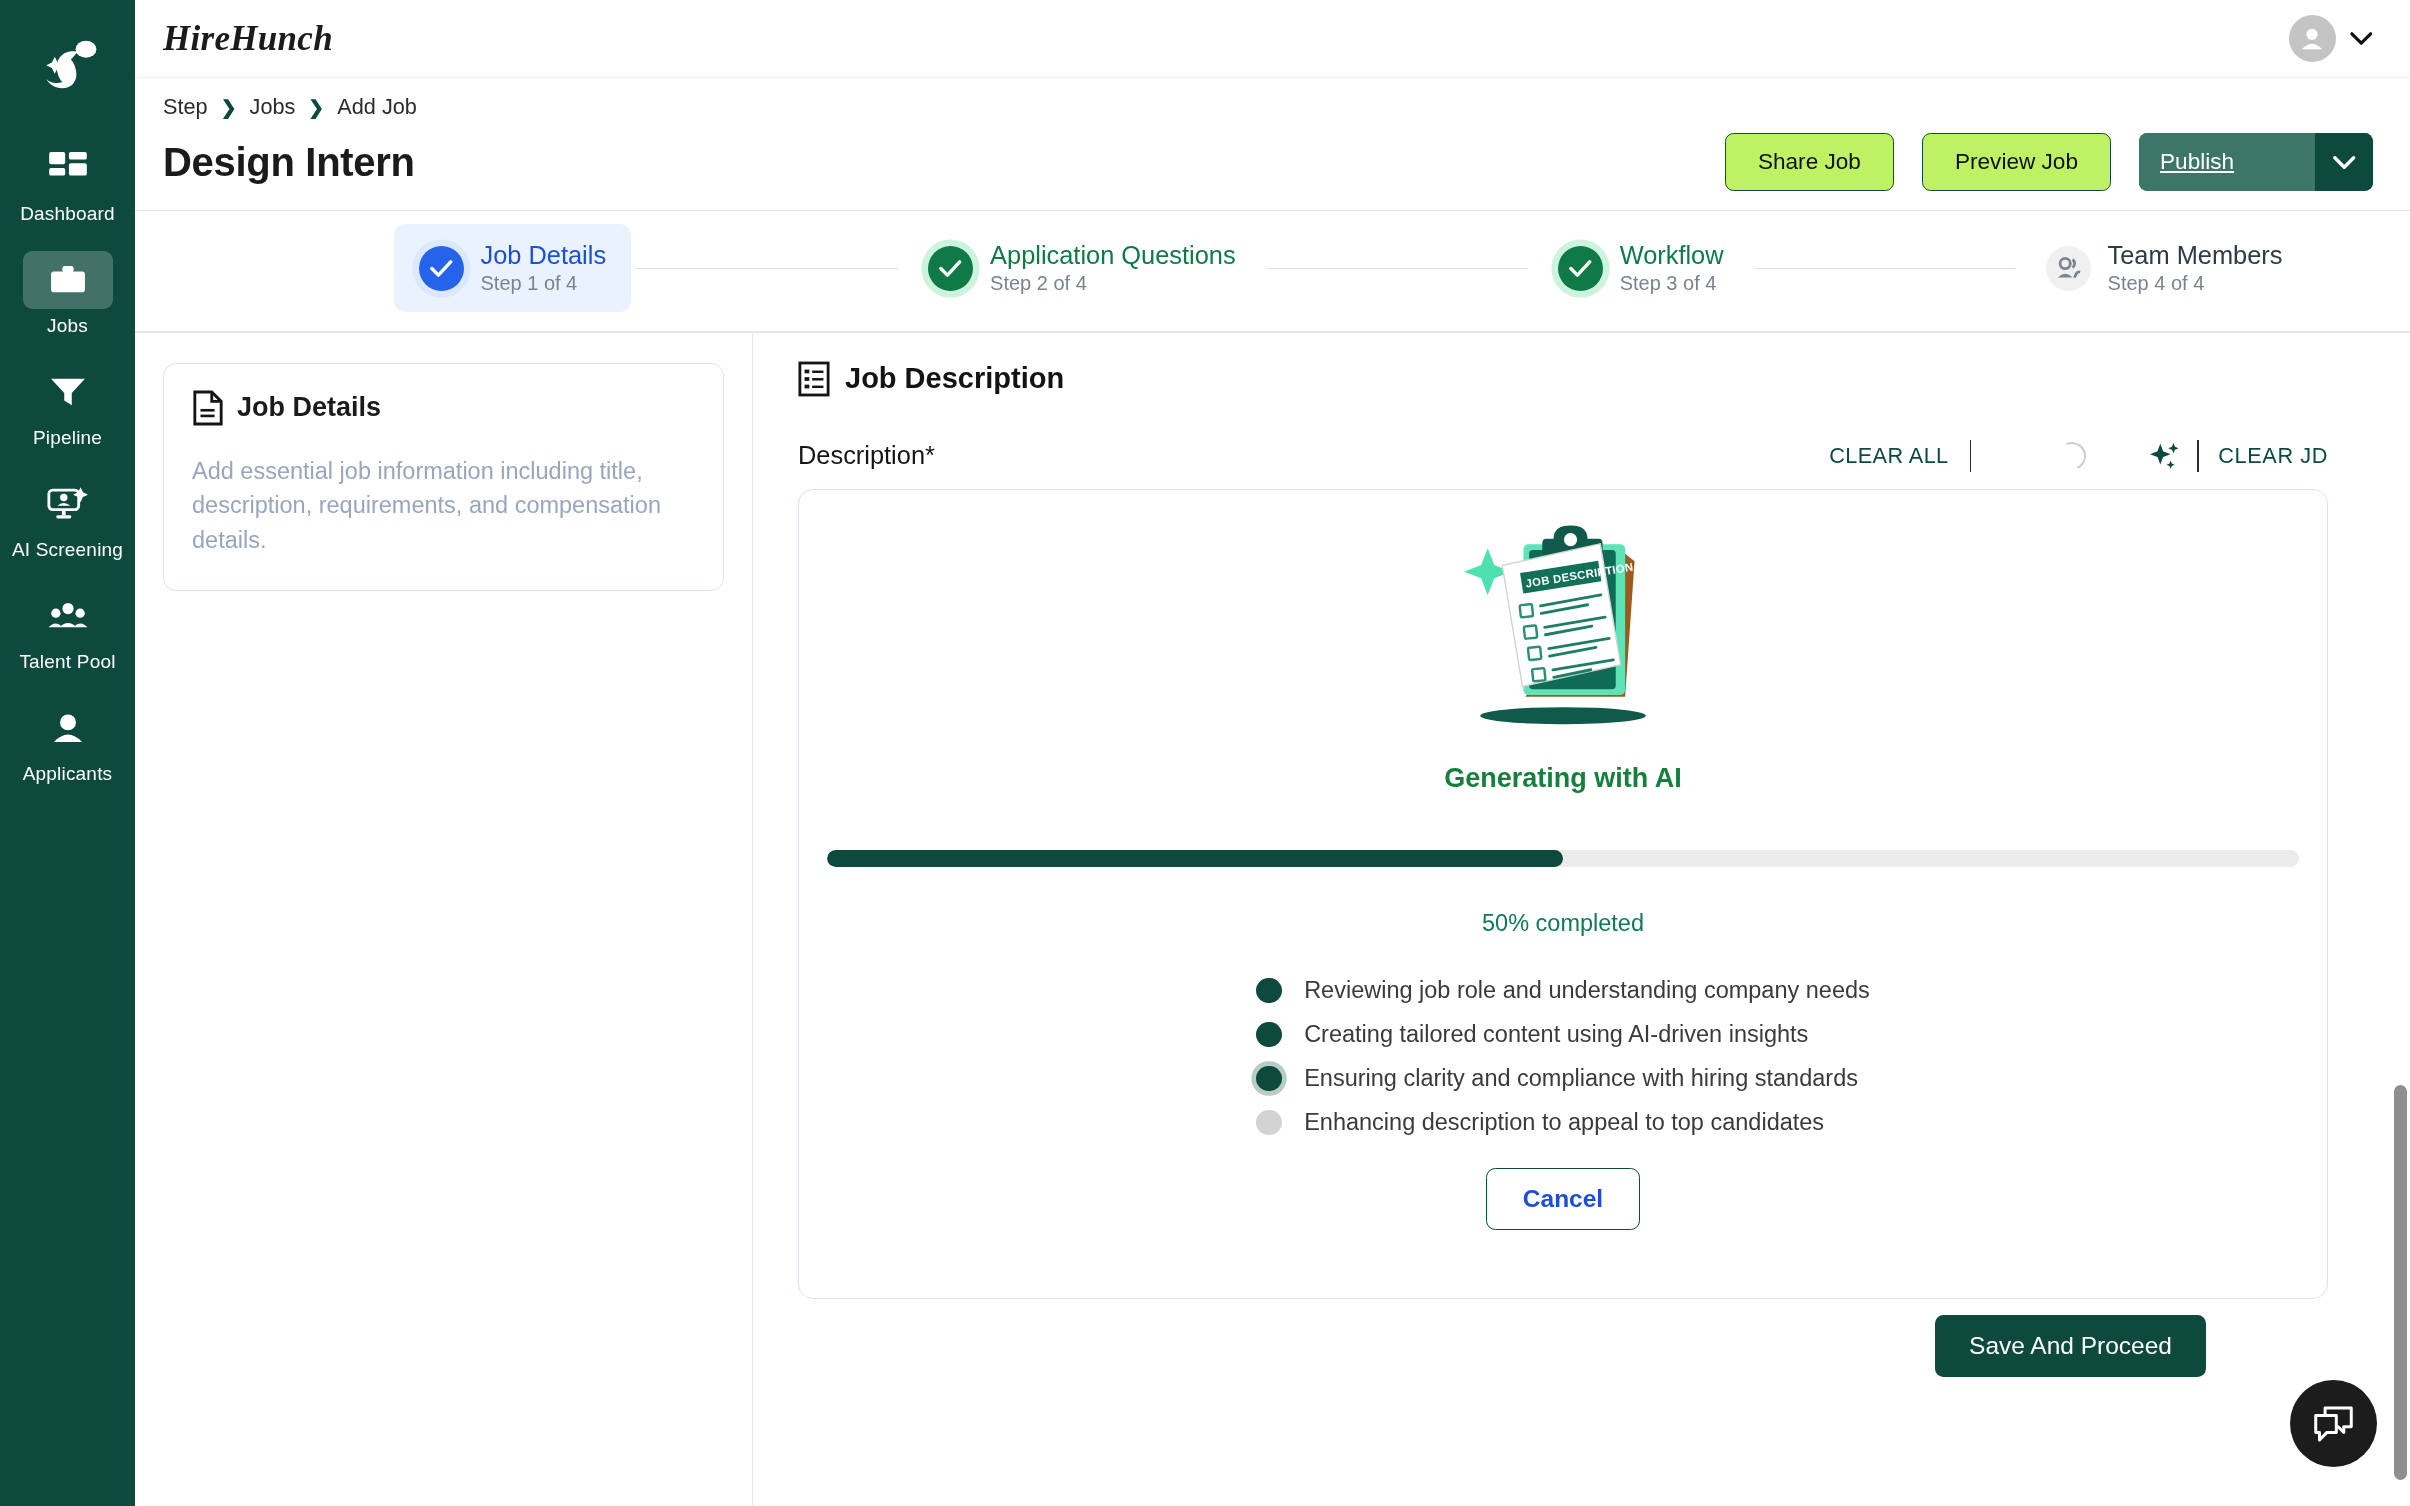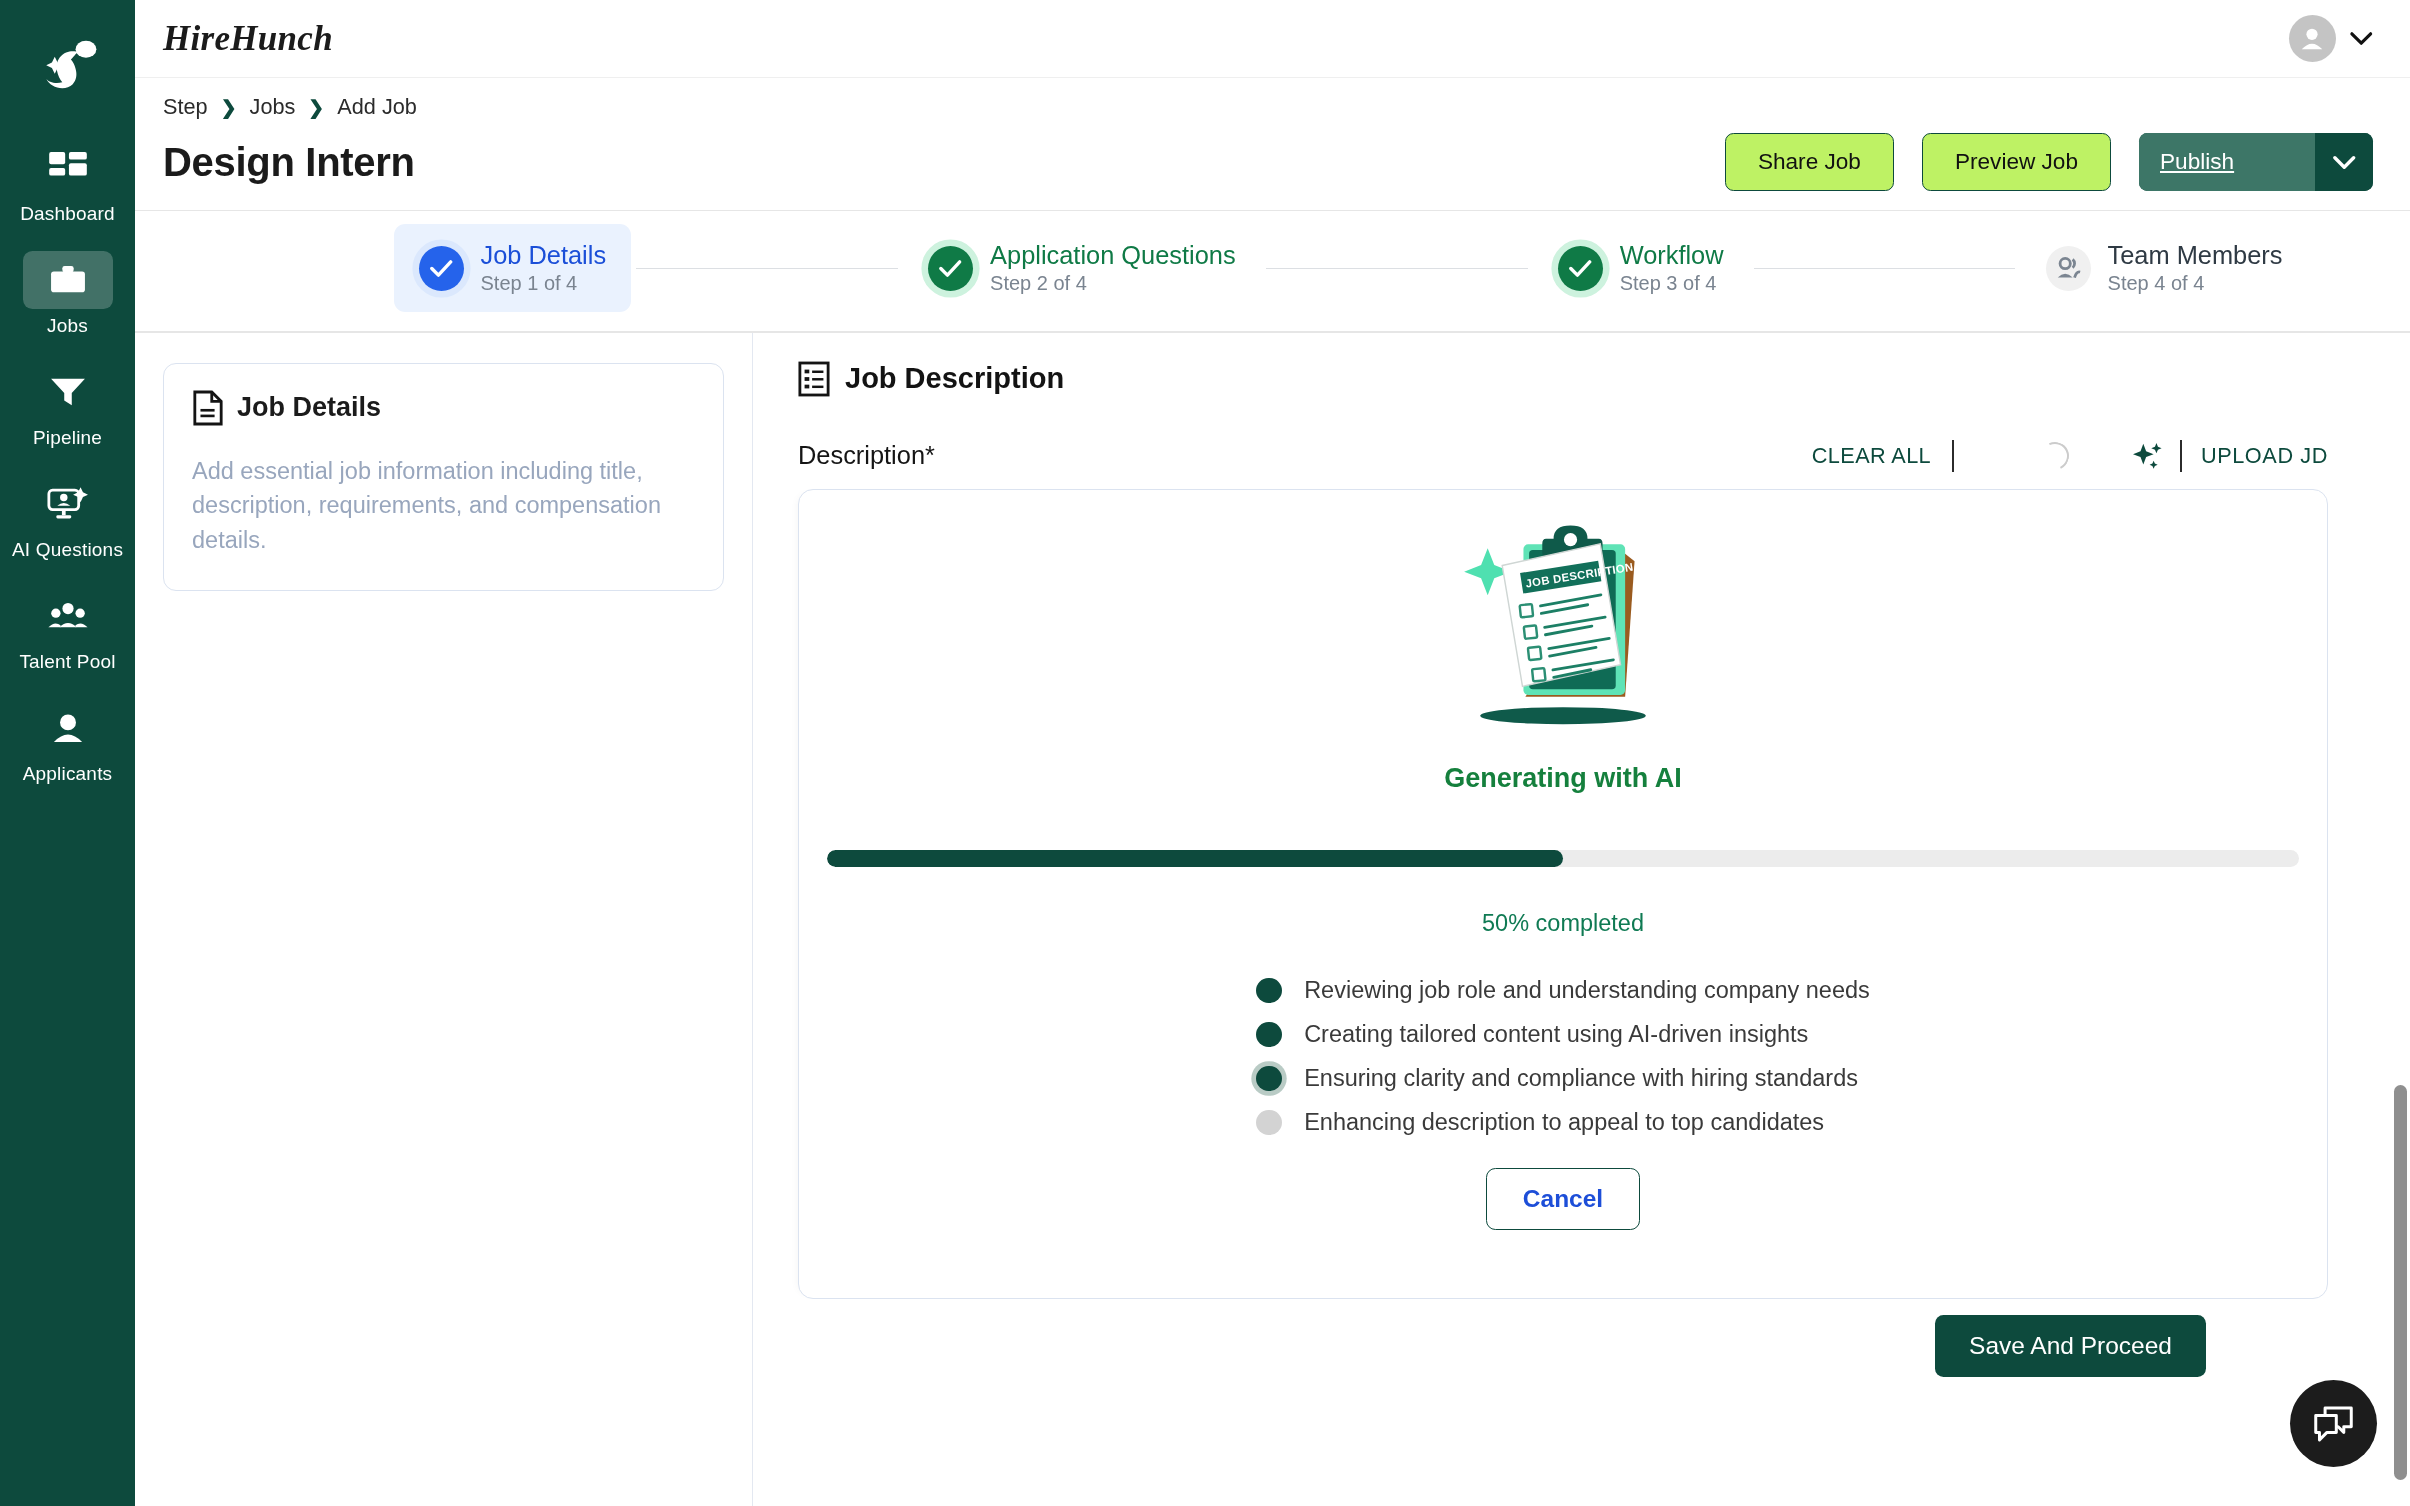--- a/index.html
+++ b/index.html
@@ -268,21 +268,21 @@
         <div class="nav-icon-box">
           <svg width="41" height="34" viewBox="0 0 44 36">
             <rect x="2" y="3" width="32" height="21" rx="4" fill="none" stroke="#fff" stroke-width="3"></rect>
             <circle cx="18" cy="11" r="4" fill="#fff"></circle>
             <path d="M11 20 q7 -6 14 0" fill="#fff"></path>
             <rect x="16" y="24" width="4" height="6" fill="#fff"></rect>
             <rect x="10" y="30" width="16" height="3.5" rx="1.5" fill="#fff"></rect>
             <path d="M36 0 L38.6 5.4 L44 8 L38.6 10.6 L36 16 L33.4 10.6 L28 8 L33.4 5.4 Z" fill="#fff"></path>
           </svg>
         </div>
-        <span class="nav-label">AI Questions</span>
+        <span class="nav-label">AI Screening</span>
       </div>
 
       <div class="nav-item">
         <div class="nav-icon-box">
           <svg width="40" height="28" viewBox="0 0 42 30">
             <circle cx="21" cy="7" r="6" fill="#fff"></circle>
             <circle cx="8" cy="12" r="5" fill="#fff"></circle>
             <circle cx="34" cy="12" r="5" fill="#fff"></circle>
             <path d="M12 27 q9 -9 18 0 Z" fill="#fff"></path>
             <path d="M0 27 q7 -7 13 -2 L13 27 Z" fill="#fff"></path>
@@ -451,21 +451,21 @@
             <div class="tool-sep"></div>
             <div class="spinner"></div>
             <div class="sparkle-btn">
               <svg width="30" height="30" viewBox="0 0 32 32">
                 <path d="M11 3 L14 11 L22 14 L14 17 L11 25 L8 17 L0 14 L8 11 Z" fill="#0d4a3d"></path>
                 <path d="M25 2 L26.6 6 L30.5 7.6 L26.6 9.2 L25 13 L23.4 9.2 L19.5 7.6 L23.4 6 Z" fill="#0d4a3d"></path>
                 <path d="M22 21 L23.3 24 L26.3 25.3 L23.3 26.6 L22 29.6 L20.7 26.6 L17.7 25.3 L20.7 24 Z" fill="#0d4a3d"></path>
               </svg>
             </div>
             <div class="tool-sep"></div>
-            <div class="upload-jd">UPLOAD JD</div>
+            <div class="upload-jd">CLEAR JD</div>
           </div>
         </div>
 
         <div class="gen-panel">
           <div class="illus">
             <svg width="226" height="209" viewBox="0 0 240 222">
 
               <path d="M40 32 L47 50 L65 57 L47 64 L40 82 L33 64 L15 57 L33 50 Z" fill="#4fe0b0"></path>
 
               <path d="M186 38 L196 46 L186 190 L80 190 Z" fill="#9a5b1f"></path>

